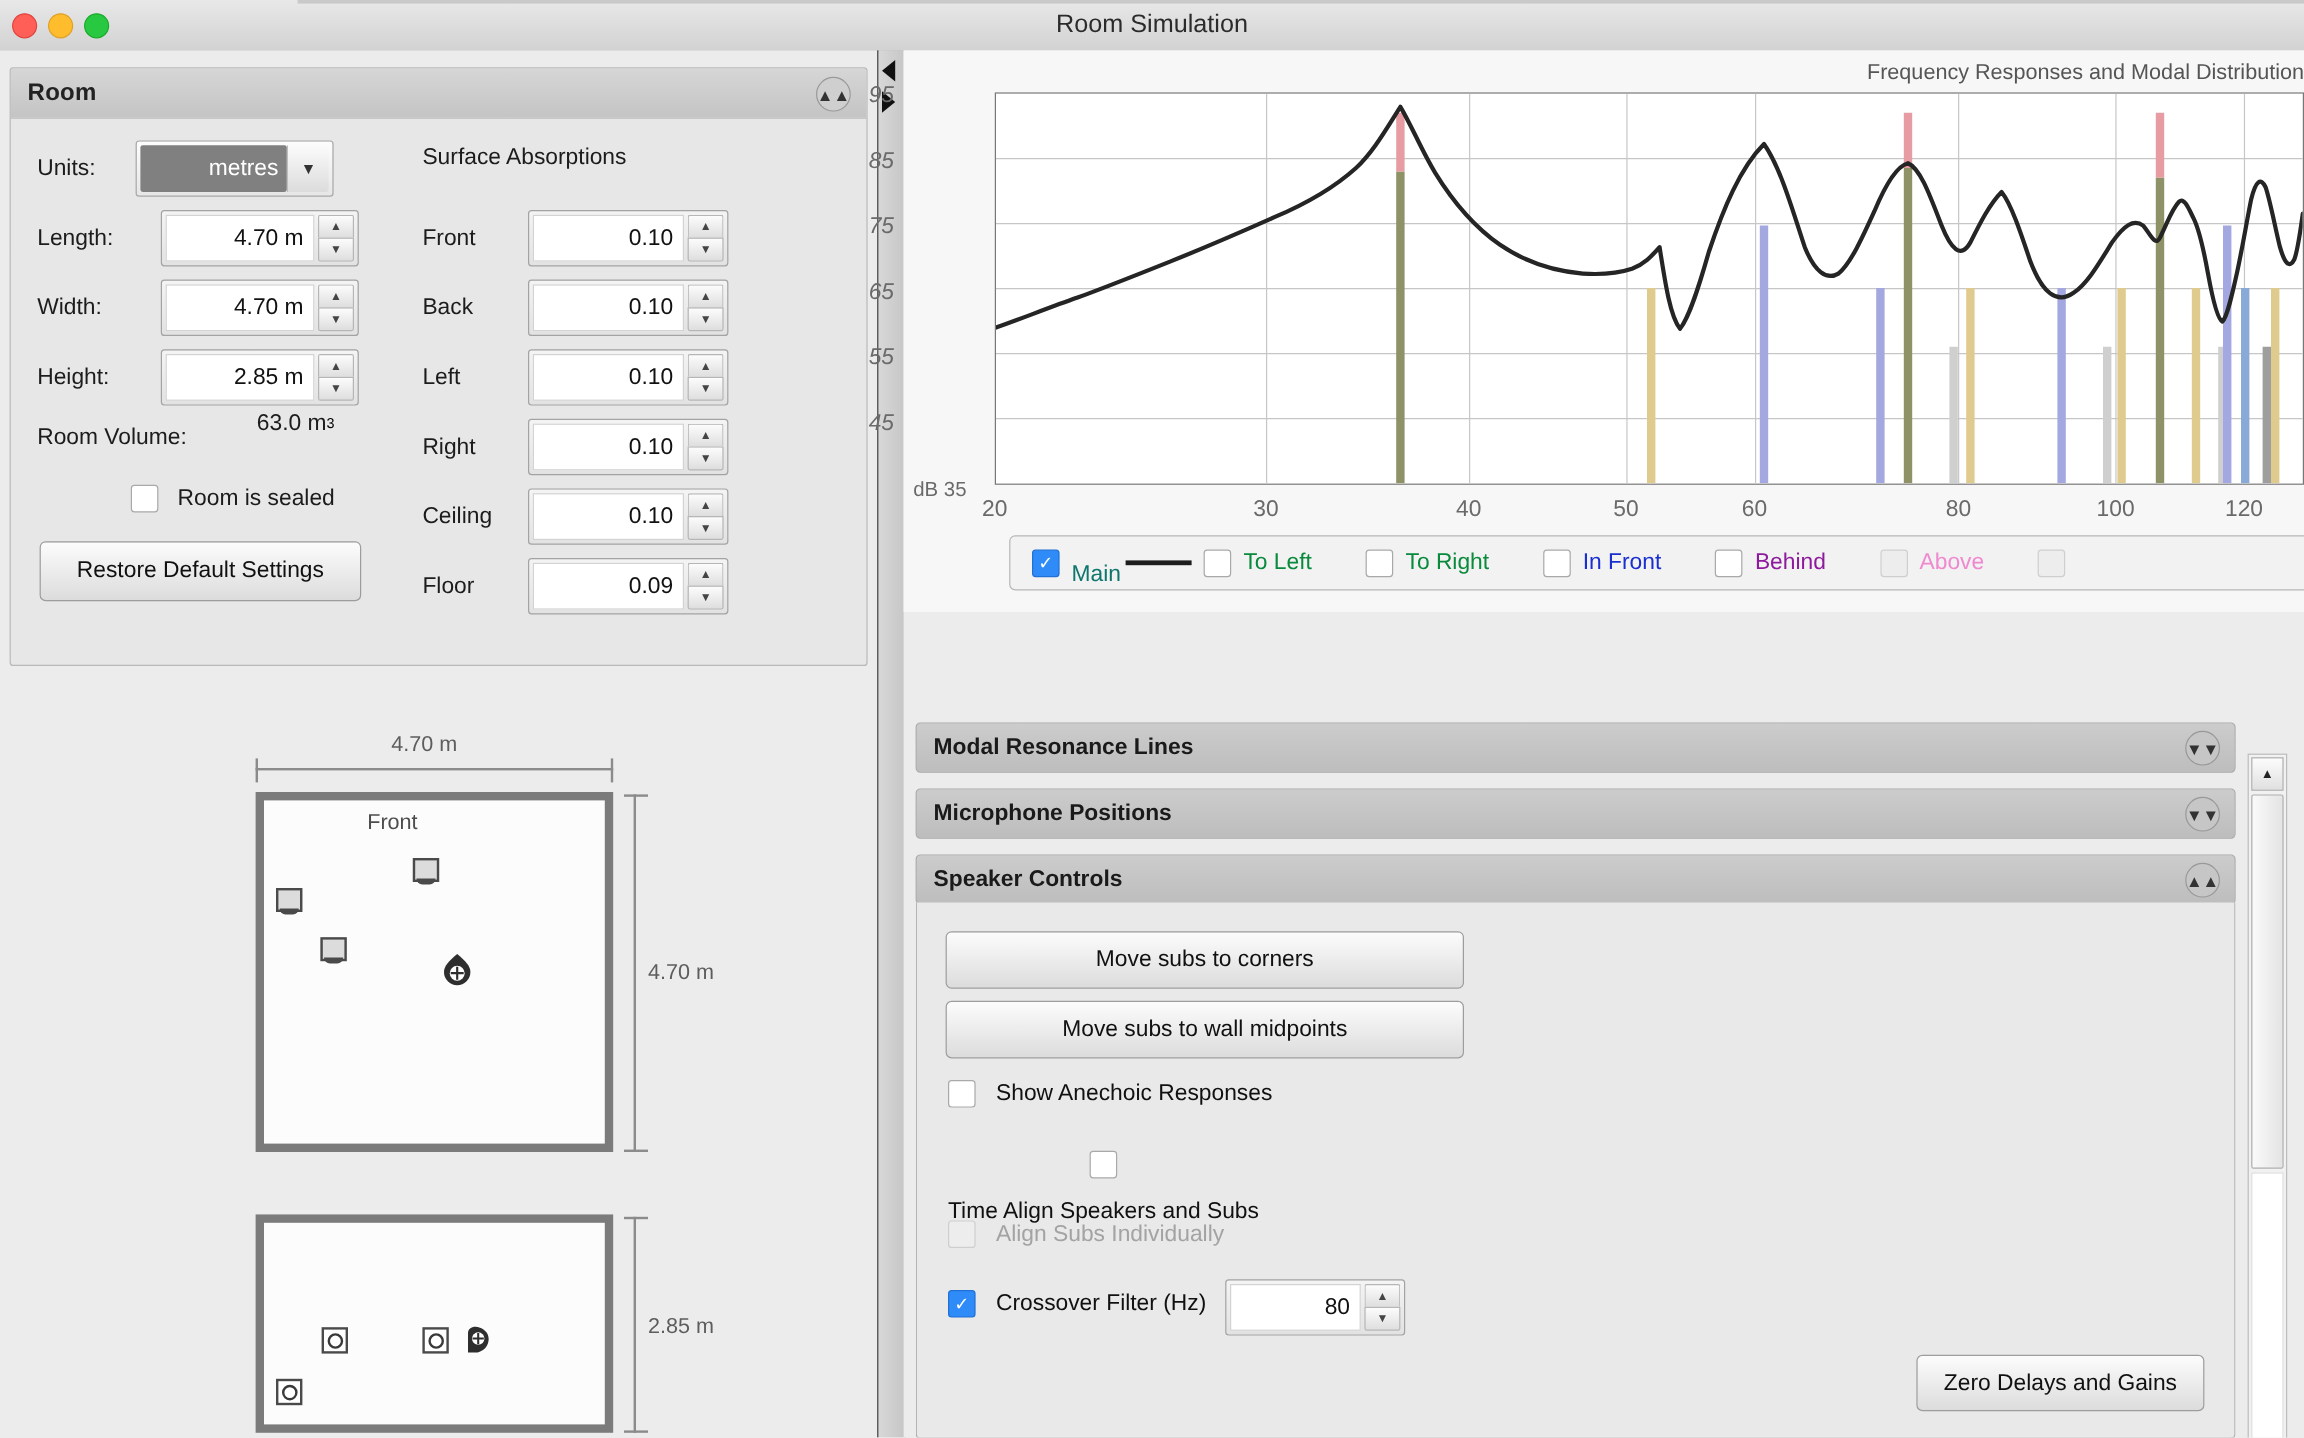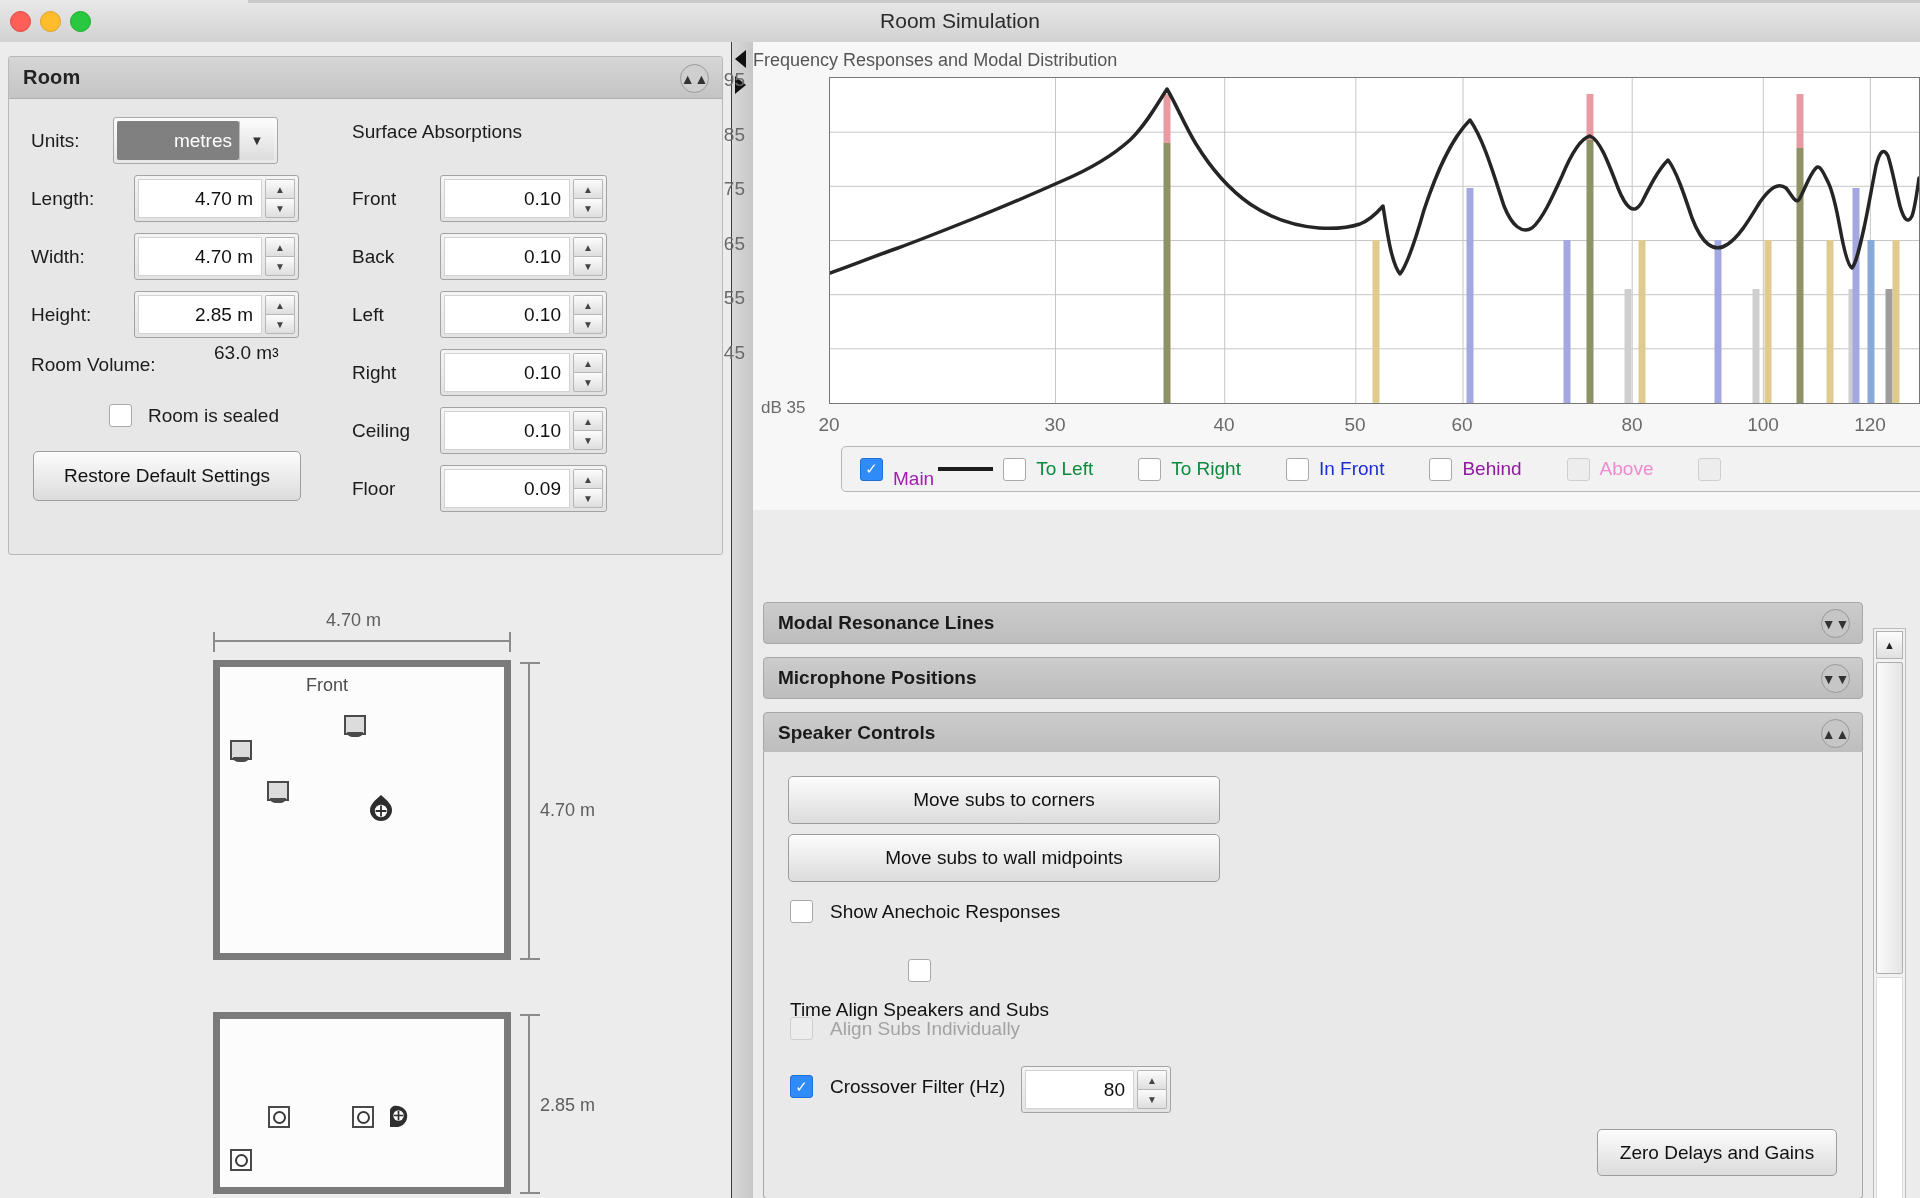--- a/index.html
+++ b/index.html
@@ -129,24 +129,24 @@
     border-left:1px solid #3b3b3b;border-right:1px solid #a5a5a5;
   }
   .splitter .tri{position:absolute;left:3px;width:0;height:0;}
   .splitter .t1{top:8px;border-top:9px solid transparent;border-bottom:9px solid transparent;border-right:11px solid #111;}
   .splitter .t2{top:34px;border-top:9px solid transparent;border-bottom:9px solid transparent;border-left:11px solid #111;}
 
   
   .rightcol{position:absolute;left:753px;top:42px;width:1167px;height:1156px;background:#ececec;}
 
   .chartwrap{position:absolute;left:0;top:0;width:1167px;height:468px;background:#f7f7f7;}
-  .charttitle{position:absolute;left:0;top:8px;width:1167px;text-align:left;font-size:18px;color:#555;}
+  .charttitle{position:absolute;left:0;top:8px;width:1167px;text-align:right;font-size:18px;color:#555;}
   .plot{position:absolute;left:76px;top:35px;width:1091px;height:327px;
         background:#fff;border:1px solid #777;box-sizing:border-box;overflow:hidden;}
-  .ytick{position:absolute;right:1175px;font-size:19px;color:#6a6a6a;text-align:right;width:60px;}
+  .ytick{position:absolute;right:1175px;font-size:19px;color:#6a6a6a;text-align:right;width:60px;font-style:italic;}
   .dbunit{position:absolute;font-size:17px;color:#6a6a6a;}
   .xtick{position:absolute;top:372px;font-size:19px;color:#6a6a6a;transform:translateX(-50%);}
 
   .legendbar{
     position:absolute;left:88px;top:404px;width:1090px;height:46px;
     background:#f2f2f2;border:1px solid #b7b7b7;border-radius:5px;
     display:flex;align-items:center;padding-left:18px;box-sizing:border-box;
   }
   .legitem{display:flex;align-items:center;gap:10px;margin-right:45px;font-size:19px;}
   .legline{width:55px;height:4px;background:#1d1d1d;margin-left:-6px;}
@@ -478,21 +478,21 @@
       <div class="xtick" style="left:471px;">40</div>
       <div class="xtick" style="left:602px;">50</div>
       <div class="xtick" style="left:709px;">60</div>
       <div class="xtick" style="left:879px;">80</div>
       <div class="xtick" style="left:1010px;">100</div>
       <div class="xtick" style="left:1117px;">120</div>
 
       <div class="legendbar">
         <div class="legitem" style="margin-right:10px;">
           <span class="chk on">✓</span>
-          <span style="color:#a21caf;margin-top:20px;">Main</span>
+          <span style="color:#0f766e;margin-top:20px;">Main</span>
           <span class="legline"></span>
         </div>
         <div class="legitem">
           <span class="chk"></span>
           <span style="color:#0a8a3c;">To Left</span>
         </div>
         <div class="legitem">
           <span class="chk"></span>
           <span style="color:#0a8a3c;">To Right</span>
         </div>

